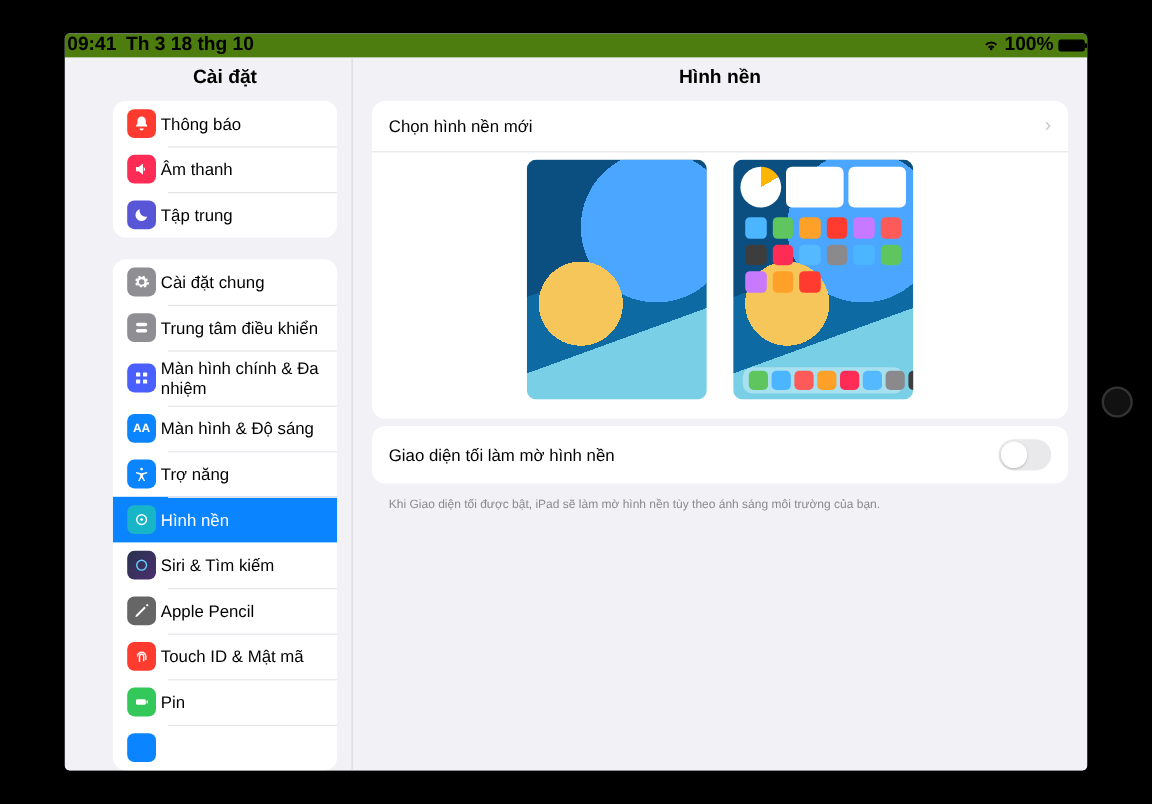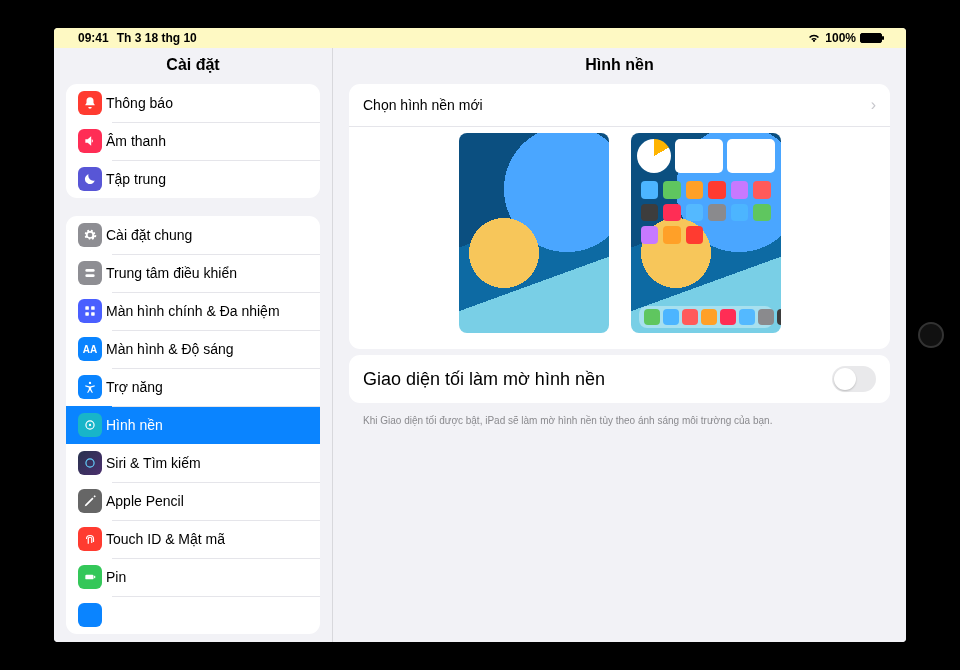--- a/index.html
+++ b/index.html
@@ -15,36 +15,37 @@
     width: 26px; height: 26px; border: 2px solid #333; border-radius: 50%;
     background: #111;
   }
   .screen {
     width: 100%; height: 100%; background: #f2f2f6; border-radius: 4px;
     display: flex; flex-direction: column; overflow: hidden; position: relative;
   }
 
   
   .status {
-    height: 20px; font-size: 12px; font-weight: 600; color: #000;
-    display: flex; align-items: center; padding: 0 24px;
-    background: #fef9c3;
+    height: 20px; font-size: 16px; font-weight: 600; color: #000;
+    display: flex; align-items: center; padding: 0 2px;
+    background: #4d7c0f;
   }
   .status .left { flex: 0 0 auto; display: flex; gap: 8px; }
   .status .right { margin-left: auto; display: flex; align-items: center; gap: 4px; }
   .wifi-icon { width: 14px; height: 10px; }
   .batt { width: 22px; height: 10px; border: 1px solid #000; border-radius: 2px; position: relative; background: #000; }
   .batt::after { content:""; position:absolute; right:-3px; top:2px; width:2px; height:4px; background:#000; border-radius:1px; }
 
   .content { flex: 1; display: flex; min-height: 0; }
 
   
   .sidebar {
-    width: 279px; border-right: 1px solid #d8d8dc; display: flex; flex-direction: column;
+    width: 240px; border-right: 1px solid #d8d8dc; display: flex; flex-direction: column;
     background: #f2f2f6;
+    padding-left: 28px;
   }
   .sb-title {
     text-align: center; font-weight: 600; font-size: 16px; padding: 8px 0 10px;
     color: #000;
   }
   .sb-scroll { flex:1; overflow:hidden; padding: 0 12px; }
   .group {
     background: #fff; border-radius: 11px; margin-bottom: 18px; overflow: hidden;
   }
   .row {
@@ -91,21 +92,21 @@
   .widgets { position:absolute; top:6px; left:6px; right:6px; display:flex; gap:4px; }
   .w { background:#fff; border-radius:5px; height:34px; flex:1; }
   .w.clock { background: conic-gradient(#ffb400 0 60deg, #fff 60deg 360deg); border-radius:50%; width:34px; flex:0 0 34px; }
   .appgrid { position:absolute; top:48px; left:10px; right:10px; display:grid; grid-template-columns: repeat(6,1fr); gap:5px; }
   .app { width:100%; aspect-ratio:1; border-radius:4px; background:#fff; }
   .dock { position:absolute; bottom:5px; left:8px; right:8px; height:22px; background:rgba(255,255,255,.35); border-radius:8px; display:flex; gap:3px; padding:3px 5px; }
   .dock .app { border-radius:4px; }
 
   .toggle-row {
     display:flex; align-items:center; justify-content:space-between;
-    padding: 11px 14px; font-size:18px; color:#000;
+    padding: 11px 14px; font-size:14px; color:#000;
   }
   .switch {
     width: 44px; height: 26px; background:#e9e9eb; border-radius: 13px; position:relative; cursor:pointer;
   }
   .switch::after {
     content:""; position:absolute; left:2px; top:2px; width:22px; height:22px; background:#fff;
     border-radius:50%; box-shadow:0 1px 2px rgba(0,0,0,.2);
   }
   .footer-note { font-size:10px; color:#8a8a8e; padding: 6px 14px 0; }
 

